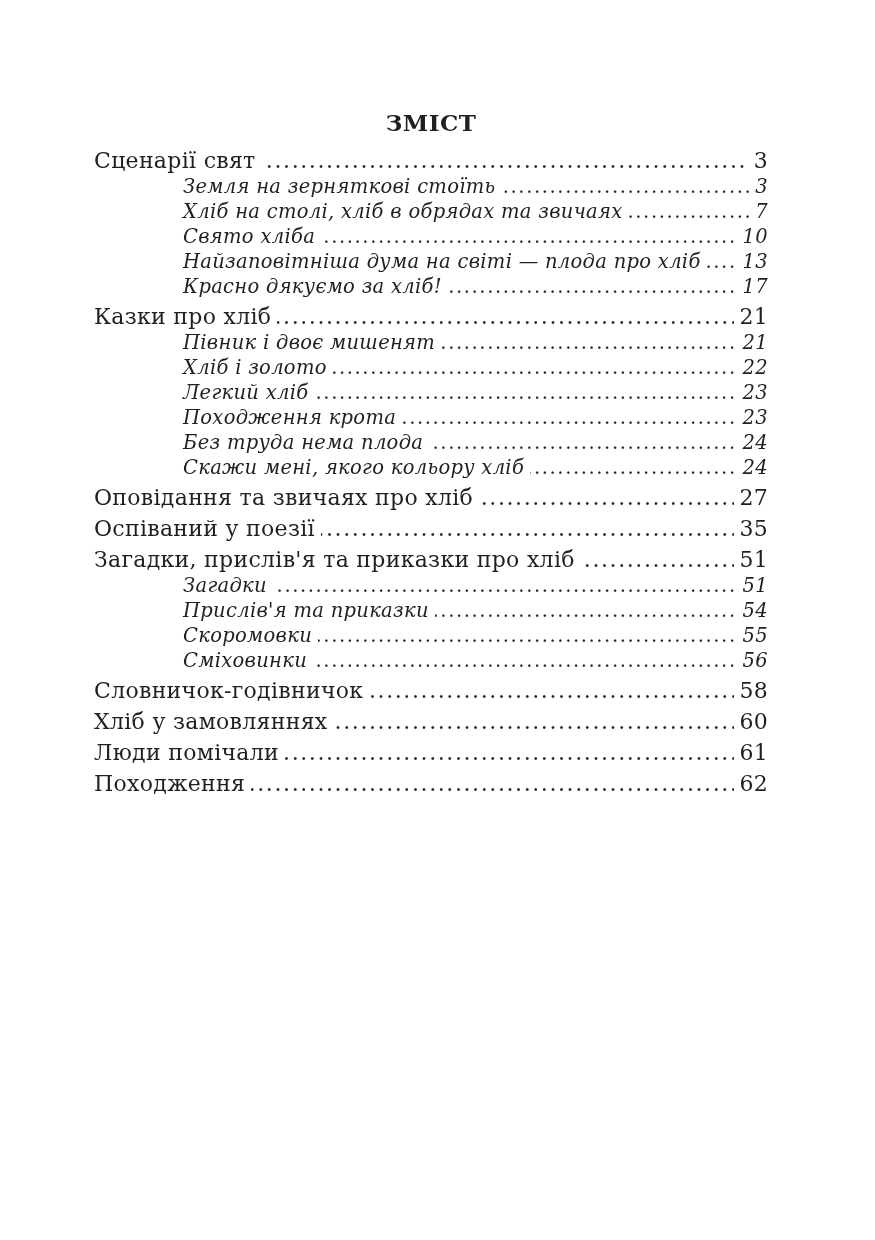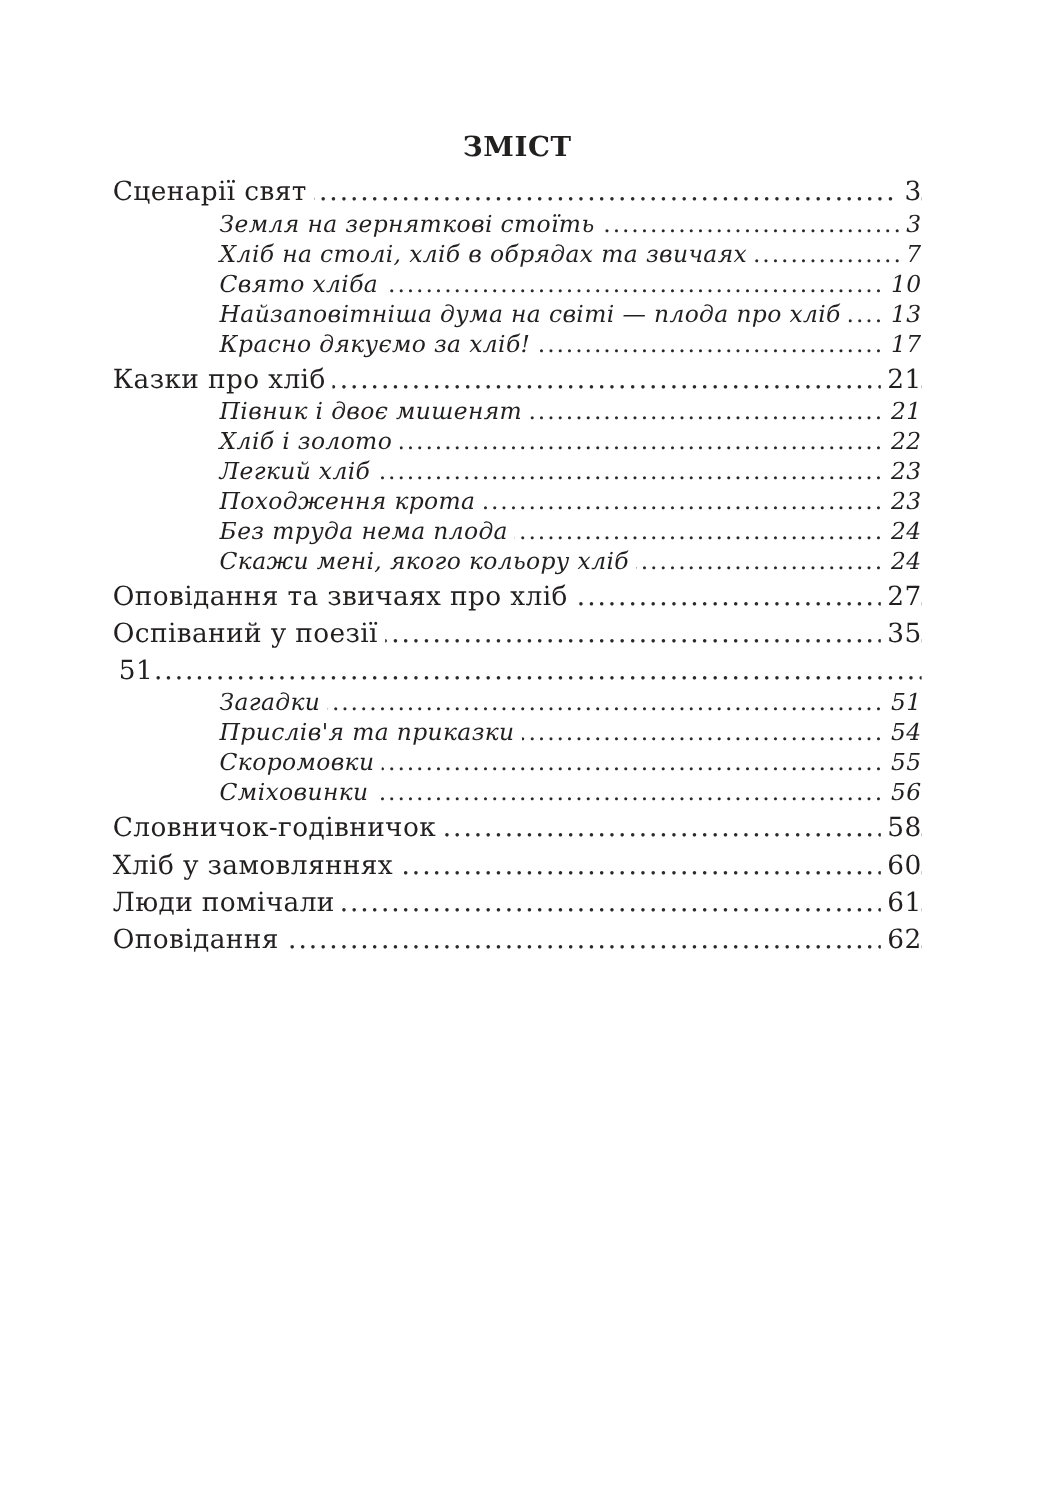--- a/index.html
+++ b/index.html
@@ -152,20 +152,21 @@
     <span class="entry-title">Оповідання та звичаях про хліб</span>
     <span class="entry-page">27</span>
   </div>
         <div class="toc-row level-0">
     <span class="dots"></span>
     <span class="entry-title">Оспіваний у поезії</span>
     <span class="entry-page">35</span>
   </div>
         <div class="toc-row level-0">
     <span class="dots"></span>
+    <span class="entry-title">Загадки, прислів'я та приказки про хліб</span>
     <span class="entry-page">51</span>
   </div>
         <div class="toc-row level-1">
     <span class="dots"></span>
     <span class="entry-title">Загадки</span>
     <span class="entry-page">51</span>
   </div>
         <div class="toc-row level-1">
     <span class="dots"></span>
     <span class="entry-title">Прислів'я та приказки</span>
@@ -191,18 +192,18 @@
     <span class="entry-title">Хліб у замовляннях</span>
     <span class="entry-page">60</span>
   </div>
         <div class="toc-row level-0">
     <span class="dots"></span>
     <span class="entry-title">Люди помічали</span>
     <span class="entry-page">61</span>
   </div>
         <div class="toc-row level-0">
     <span class="dots"></span>
-    <span class="entry-title">Оповідання</span>
+    <span class="entry-title">Походження</span>
     <span class="entry-page">62</span>
   </div>
       </div>
   </div>
 </div>
 
 </body></html>

